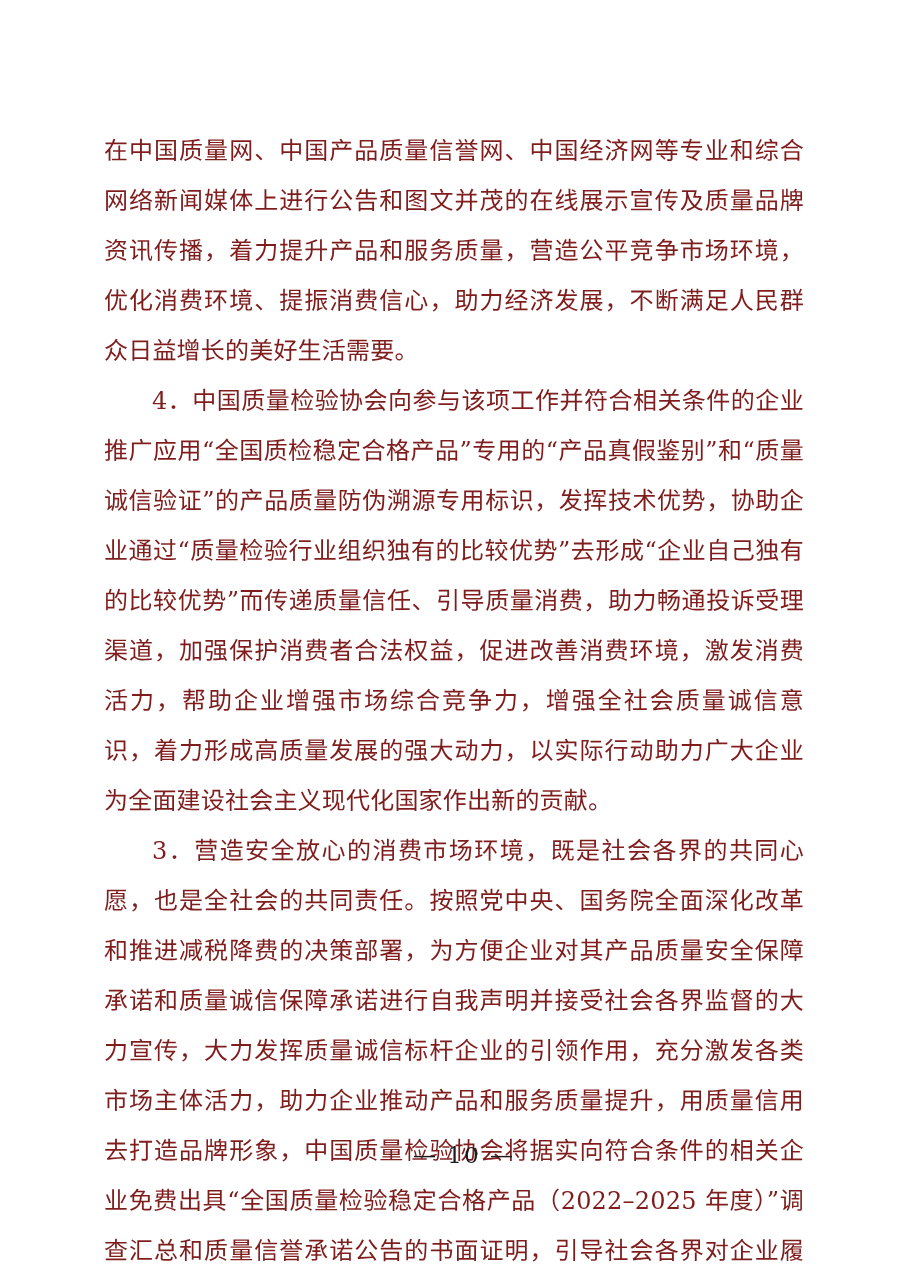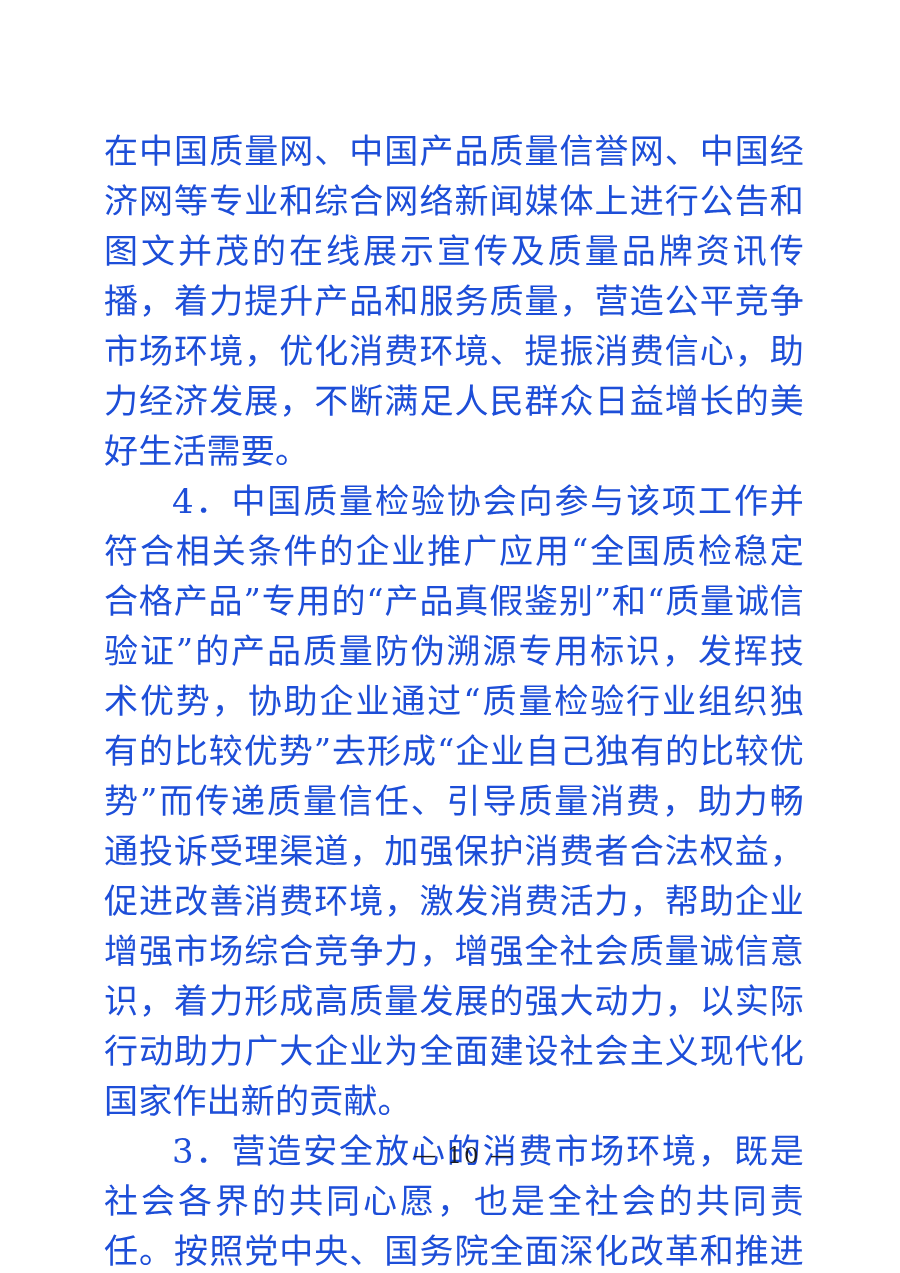--- a/index.html
+++ b/index.html
@@ -16,23 +16,23 @@
     overflow: hidden;
   }
   .page-inner {
     position: absolute;
     left: 104px;
     top: 126px;
     width: 700px;
   }
   .doc-para {
     font-family: "DejaVu Serif", "Liberation Serif", serif;
-    font-size: 34px;
+    font-size: 24px;
     line-height: 50px;
-    color: #1d4ed8;
+    color: #7f1d1d;
     text-align: justify;
     text-justify: inter-ideograph;
     letter-spacing: 0.2px;
     margin: 0;
     word-break: break-all;
   }
   .indent {
     text-indent: 2em;
   }
   .page-number {

